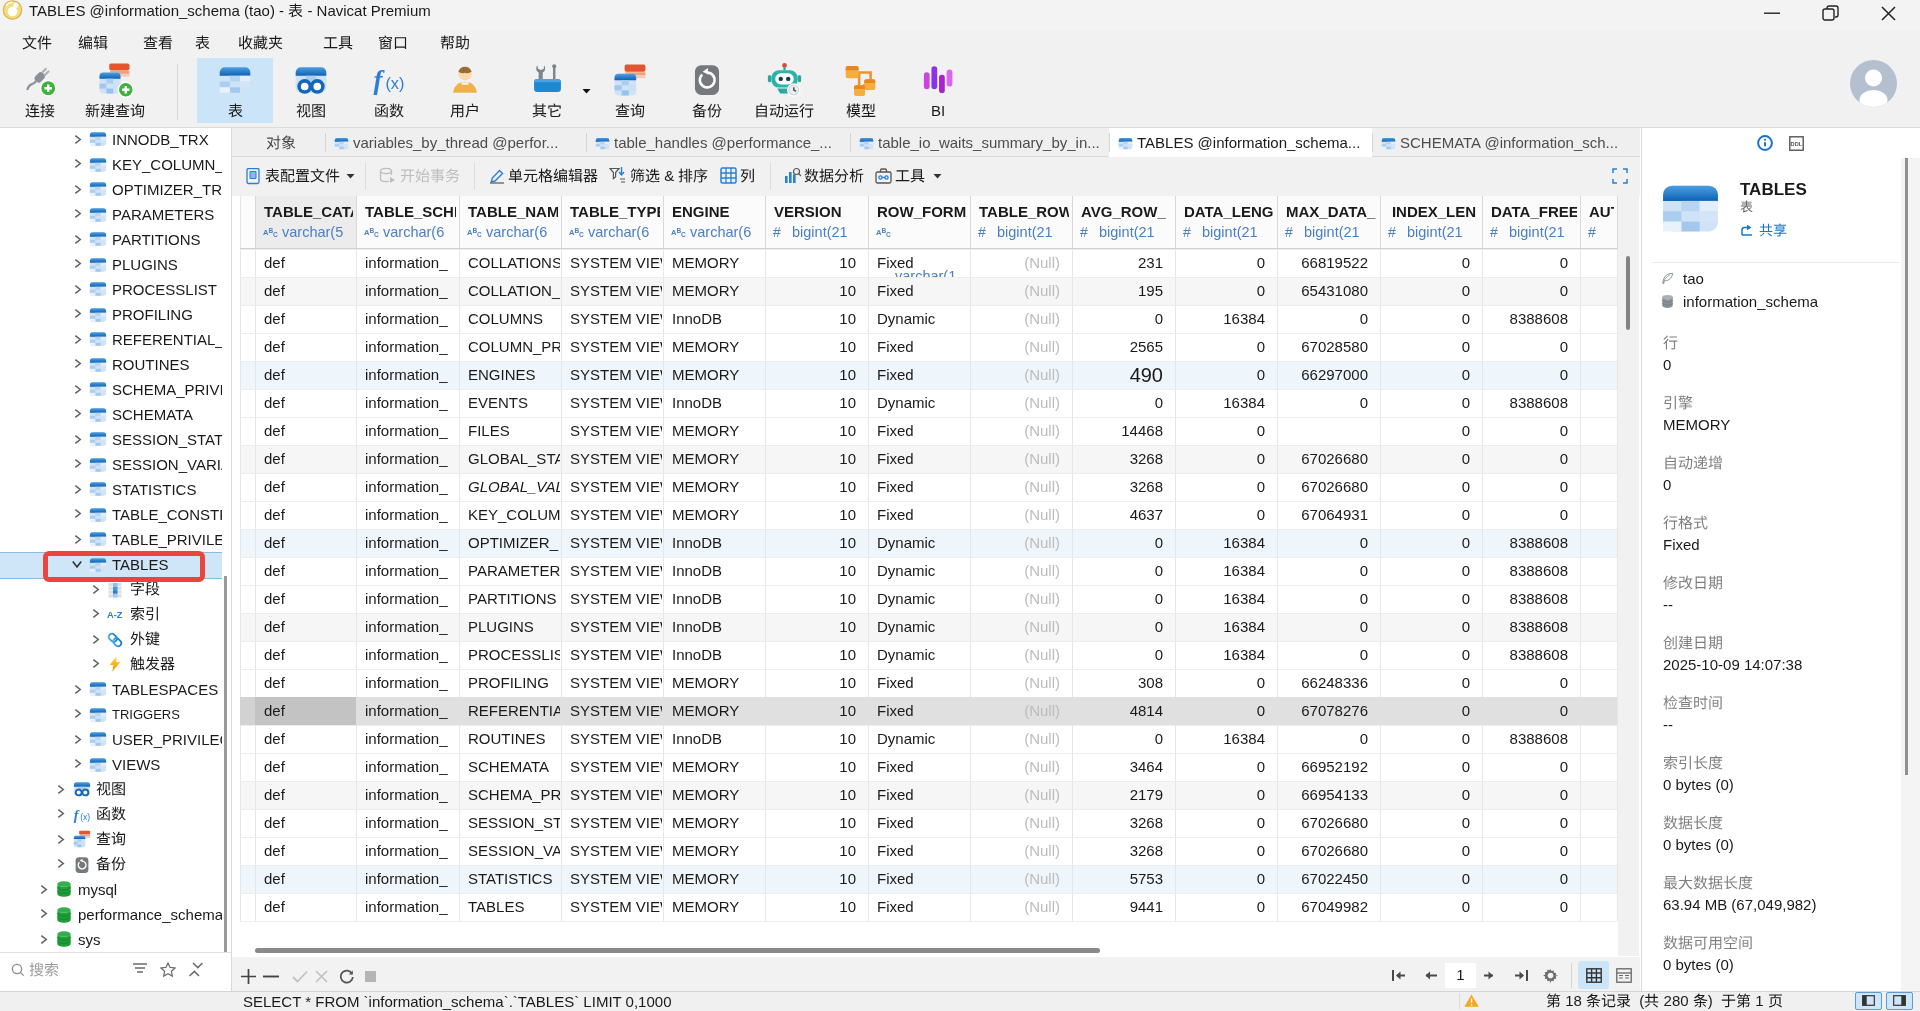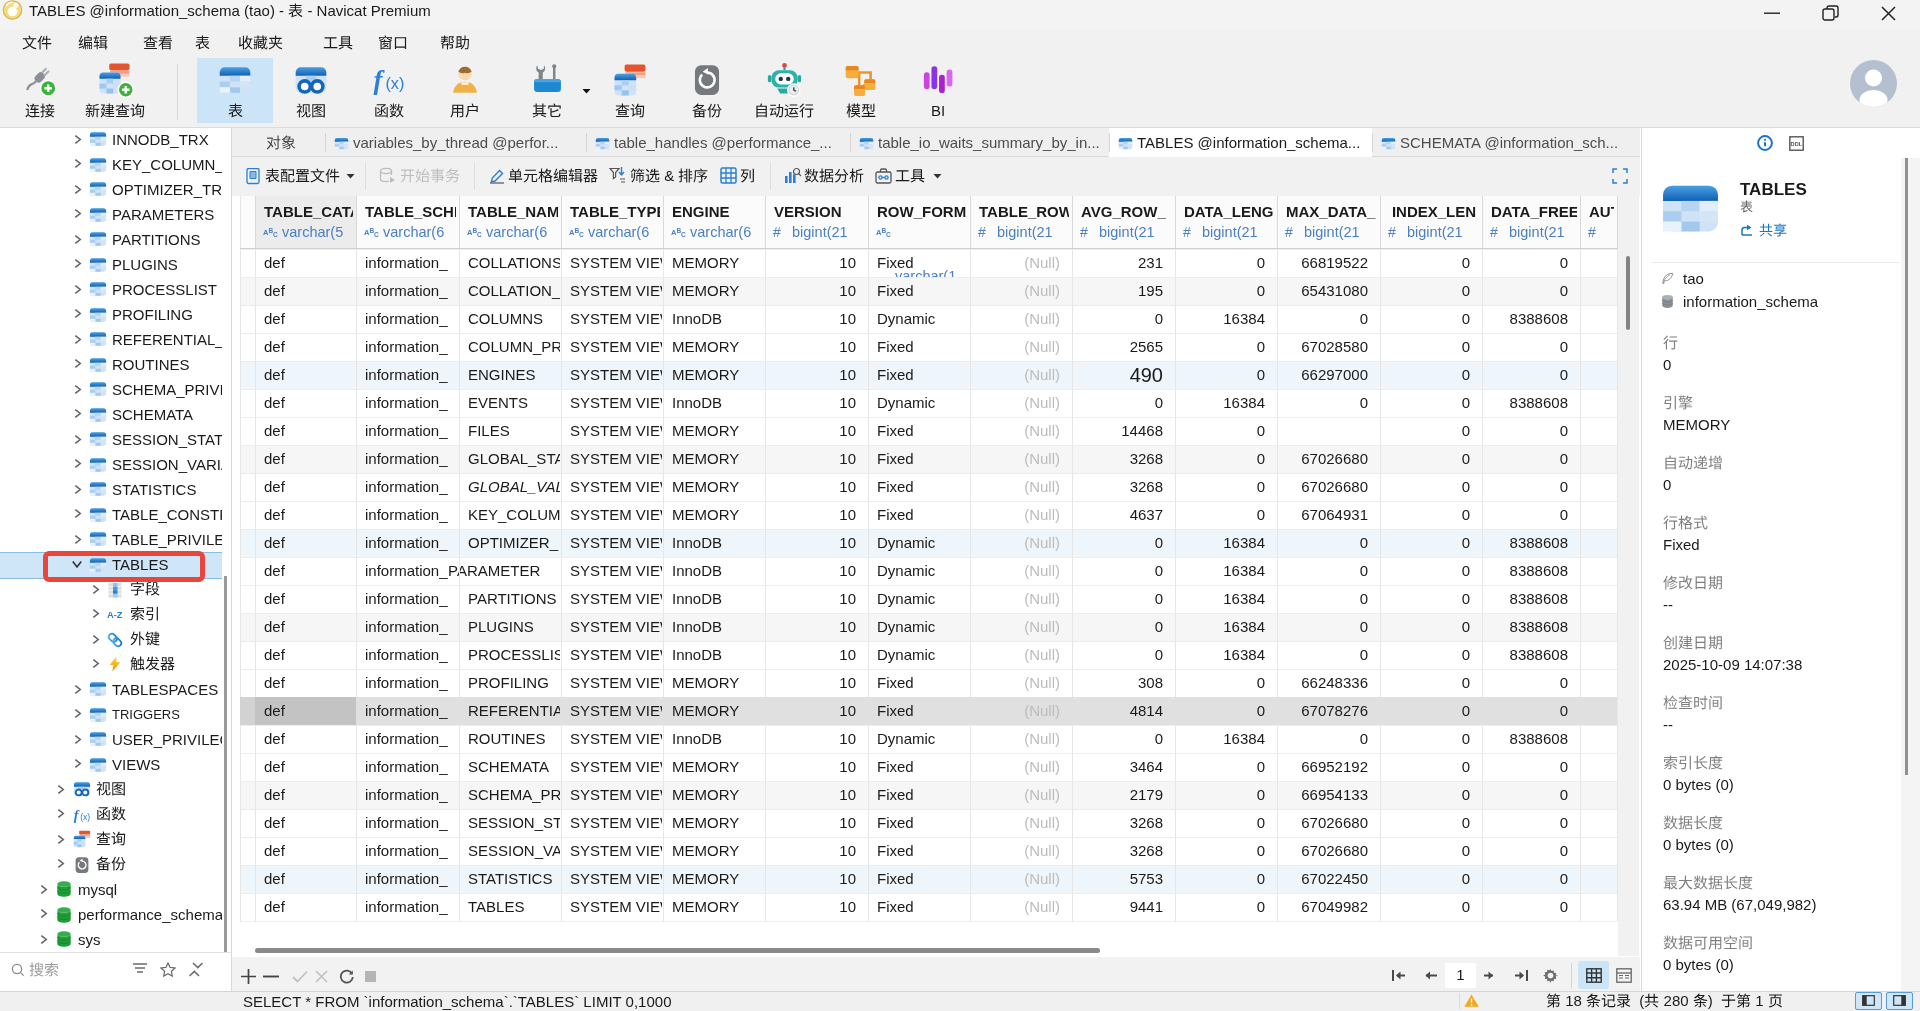--- a/index.html
+++ b/index.html
@@ -868,21 +868,21 @@
 <div style="position:absolute;left:771px;top:534px;width:85px;height:18px;line-height:18px;font-size:15px;color:#1a1a1a;font-weight:400;text-align:right;white-space:nowrap;overflow:hidden;">10</div>
 <div style="position:absolute;left:877px;top:534px;width:92px;height:18px;line-height:18px;font-size:15px;color:#1a1a1a;font-weight:400;text-align:left;white-space:nowrap;overflow:hidden;">Dynamic</div>
 <div style="position:absolute;left:976px;top:534px;width:84px;height:18px;line-height:18px;font-size:15px;color:#bcbcbc;font-weight:400;text-align:right;white-space:nowrap;overflow:hidden;">(Null)</div>
 <div style="position:absolute;left:1078px;top:534px;width:85px;height:18px;line-height:18px;font-size:15px;color:#1a1a1a;font-weight:400;text-align:right;white-space:nowrap;overflow:hidden;">0</div>
 <div style="position:absolute;left:1181px;top:534px;width:84px;height:18px;line-height:18px;font-size:15px;color:#1a1a1a;font-weight:400;text-align:right;white-space:nowrap;overflow:hidden;">16384</div>
 <div style="position:absolute;left:1283px;top:534px;width:85px;height:18px;line-height:18px;font-size:15px;color:#1a1a1a;font-weight:400;text-align:right;white-space:nowrap;overflow:hidden;">0</div>
 <div style="position:absolute;left:1386px;top:534px;width:84px;height:18px;line-height:18px;font-size:15px;color:#1a1a1a;font-weight:400;text-align:right;white-space:nowrap;overflow:hidden;">0</div>
 <div style="position:absolute;left:1488px;top:534px;width:80px;height:18px;line-height:18px;font-size:15px;color:#1a1a1a;font-weight:400;text-align:right;white-space:nowrap;overflow:hidden;">8388608</div>
 <div style="position:absolute;left:264px;top:562px;width:90px;height:18px;line-height:18px;font-size:15px;color:#1a1a1a;font-weight:400;text-align:left;white-space:nowrap;overflow:hidden;">def</div>
 <div style="position:absolute;left:365px;top:562px;width:93px;height:18px;line-height:18px;font-size:15px;color:#1a1a1a;font-weight:400;text-align:left;white-space:nowrap;overflow:hidden;">information_</div>
-<div style="position:absolute;left:448px;top:562px;width:92px;height:18px;line-height:18px;font-size:15px;color:#1a1a1a;font-weight:400;text-align:left;white-space:nowrap;overflow:hidden;">PARAMETER</div>
+<div style="position:absolute;left:468px;top:562px;width:92px;height:18px;line-height:18px;font-size:15px;color:#1a1a1a;font-weight:400;text-align:left;white-space:nowrap;overflow:hidden;">PARAMETER</div>
 <div style="position:absolute;left:570px;top:562px;width:92px;height:18px;line-height:18px;font-size:15px;color:#1a1a1a;font-weight:400;text-align:left;white-space:nowrap;overflow:hidden;">SYSTEM VIEW</div>
 <div style="position:absolute;left:672px;top:562px;width:92px;height:18px;line-height:18px;font-size:15px;color:#1a1a1a;font-weight:400;text-align:left;white-space:nowrap;overflow:hidden;">InnoDB</div>
 <div style="position:absolute;left:771px;top:562px;width:85px;height:18px;line-height:18px;font-size:15px;color:#1a1a1a;font-weight:400;text-align:right;white-space:nowrap;overflow:hidden;">10</div>
 <div style="position:absolute;left:877px;top:562px;width:92px;height:18px;line-height:18px;font-size:15px;color:#1a1a1a;font-weight:400;text-align:left;white-space:nowrap;overflow:hidden;">Dynamic</div>
 <div style="position:absolute;left:976px;top:562px;width:84px;height:18px;line-height:18px;font-size:15px;color:#bcbcbc;font-weight:400;text-align:right;white-space:nowrap;overflow:hidden;">(Null)</div>
 <div style="position:absolute;left:1078px;top:562px;width:85px;height:18px;line-height:18px;font-size:15px;color:#1a1a1a;font-weight:400;text-align:right;white-space:nowrap;overflow:hidden;">0</div>
 <div style="position:absolute;left:1181px;top:562px;width:84px;height:18px;line-height:18px;font-size:15px;color:#1a1a1a;font-weight:400;text-align:right;white-space:nowrap;overflow:hidden;">16384</div>
 <div style="position:absolute;left:1283px;top:562px;width:85px;height:18px;line-height:18px;font-size:15px;color:#1a1a1a;font-weight:400;text-align:right;white-space:nowrap;overflow:hidden;">0</div>
 <div style="position:absolute;left:1386px;top:562px;width:84px;height:18px;line-height:18px;font-size:15px;color:#1a1a1a;font-weight:400;text-align:right;white-space:nowrap;overflow:hidden;">0</div>
 <div style="position:absolute;left:1488px;top:562px;width:80px;height:18px;line-height:18px;font-size:15px;color:#1a1a1a;font-weight:400;text-align:right;white-space:nowrap;overflow:hidden;">8388608</div>

